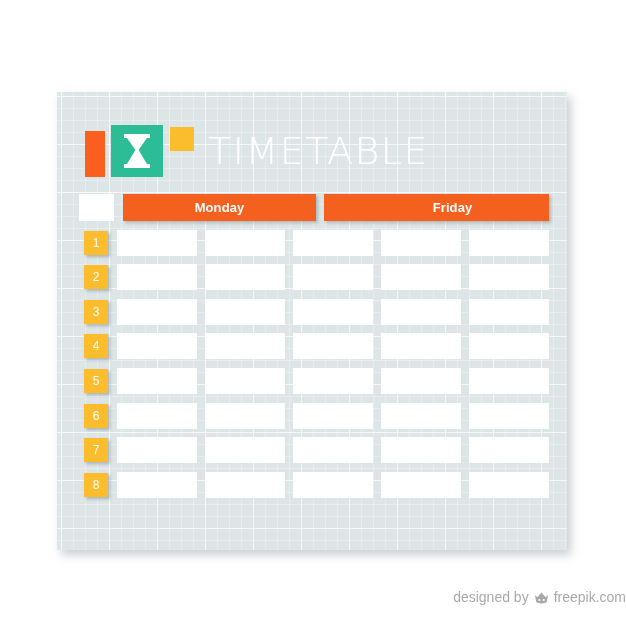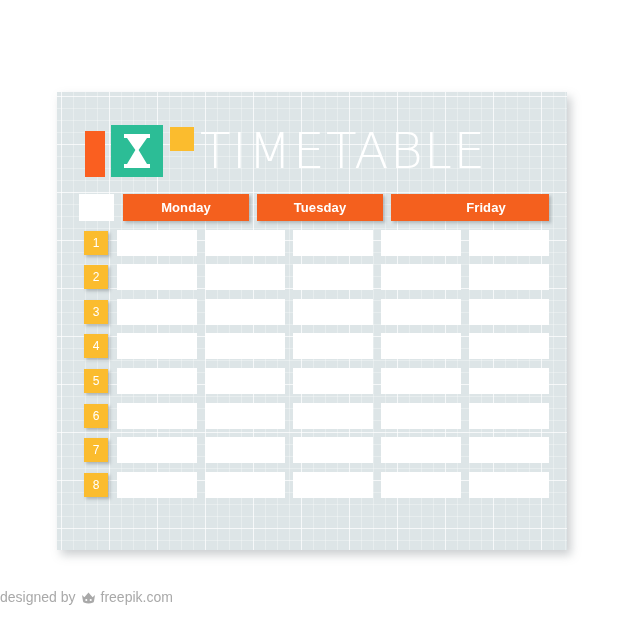--- a/index.html
+++ b/index.html
@@ -71,25 +71,25 @@
   .logo-square svg { display: block; }
   .logo-mini {
     width: 24px;
     height: 24px;
     background: #fbbc2e;
     margin-left: 7px;
     margin-top: 2px;
   }
   .title {
     color: #ffffff;
-    font-size: 50px;
+    font-size: 38px;
     line-height: 52px;
     font-weight: 300;
     letter-spacing: 1.5px;
-    margin-left: 6px;
+    margin-left: 14px;
     white-space: nowrap;
     font-family: "DejaVu Sans", sans-serif;
   }
 
   
   .table {
     position: absolute;
     left: 22px;
     top: 102px;
     width: 470px;
@@ -149,21 +149,21 @@
   .footer {
     position: absolute;
     left: 0;
     right: 0;
     top: 589px;
     text-align: center;
     color: #a9a9a9;
     font-size: 14px;
     display: flex;
     align-items: center;
-    justify-content: flex-start;
+    justify-content: flex-end;
     gap: 5px;
   }
   .crown-icon { display: block; }
 </style>
 </head>
 <body>
 
 <div class="card">
   <div class="card-grid"></div>
 
@@ -179,21 +179,20 @@
       </div>
       <div class="logo-mini"></div>
     </div>
     <div class="title">TIMETABLE</div>
   </div>
 
   <div class="table">
     <div class="row">
       <div class="corner-cell"></div>
       <div class="dayhead">Monday</div>
-      <div class="dayhead">Tuesday</div>
       <div class="dayhead">Friday</div>
     </div>
 
     <div class="row">
       <div class="num-badge">1</div>
       <div class="slot"></div>
       <div class="slot"></div>
       <div class="slot"></div>
       <div class="slot"></div>
       <div class="slot"></div>

